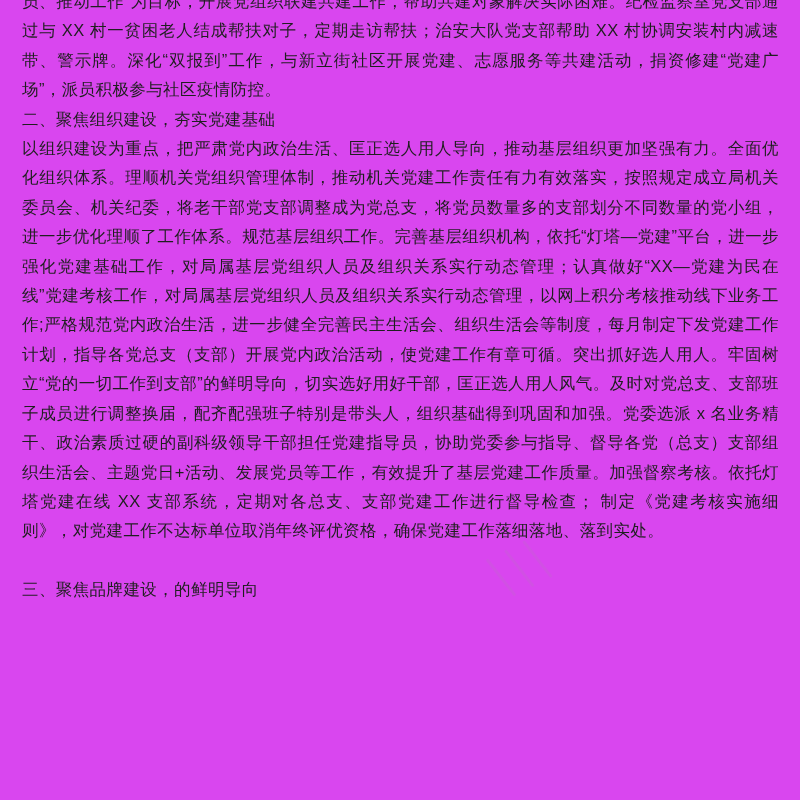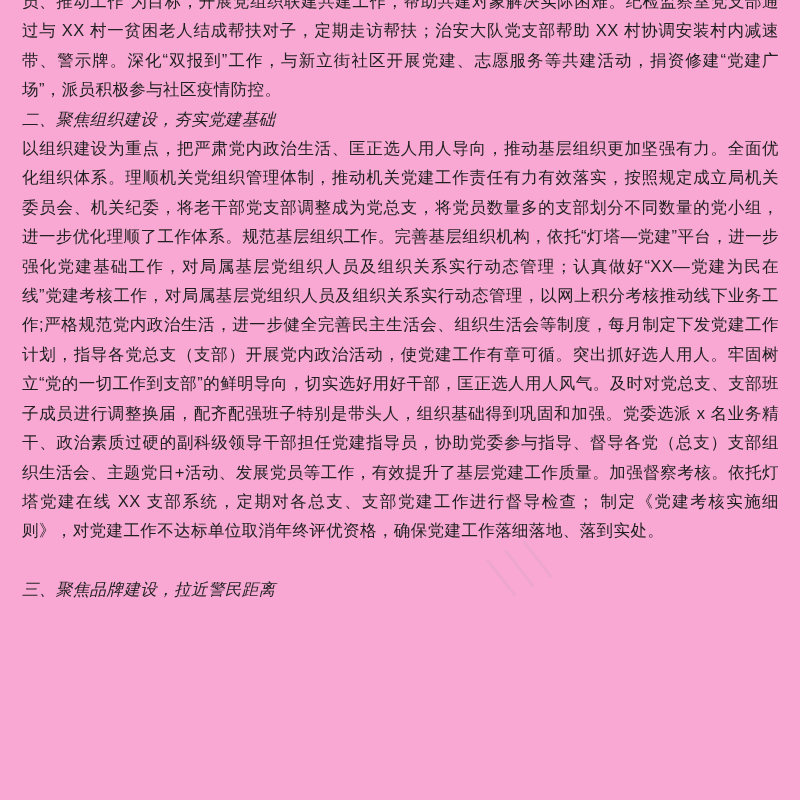--- a/index.html
+++ b/index.html
@@ -11,21 +11,21 @@
     width: 800px;
     height: 800px;
     overflow: hidden;
     font-family: "Liberation Sans", "DejaVu Sans", sans-serif;
   }
   .page {
     position: relative;
     width: 800px;
     height: 800px;
     overflow: hidden;
-    background: #f9a8d4;
+    background: #d946ef;
   }
   .content {
     position: absolute;
     top: -13px;            
     left: 22px;
     right: 21px;
     color: #1a1a1a;
   }
   .para {
     margin: 0;
@@ -36,21 +36,20 @@
     letter-spacing: 0.4px;
     word-break: break-all;
     color: #1f1f1f;
   }
   .heading {
     margin: 0;
     font-size: 16.5px;
     line-height: 29.4px;
     letter-spacing: 0.4px;
     color: #1f1f1f;
-    font-style: italic;
   }
   .spacer {
     height: 29.4px;
   }
   
   .watermark {
     position: absolute;
     left: 470px;
     top: 520px;
     width: 120px;
@@ -78,21 +77,21 @@
   <div class="content">
 
     <p class="para">员、推动工作”为目标，开展党组织联建共建工作，帮助共建对象解决实际困难。纪检监察室党支部通过与 XX 村一贫困老人结成帮扶对子，定期走访帮扶；治安大队党支部帮助 XX 村协调安装村内减速带、警示牌。深化“双报到”工作，与新立街社区开展党建、志愿服务等共建活动，捐资修建“党建广场”，派员积极参与社区疫情防控。</p>
 
     <p class="heading">二、聚焦组织建设，夯实党建基础</p>
 
     <p class="para">以组织建设为重点，把严肃党内政治生活、匡正选人用人导向，推动基层组织更加坚强有力。全面优化组织体系。理顺机关党组织管理体制，推动机关党建工作责任有力有效落实，按照规定成立局机关委员会、机关纪委，将老干部党支部调整成为党总支，将党员数量多的支部划分不同数量的党小组，进一步优化理顺了工作体系。规范基层组织工作。完善基层组织机构，依托“灯塔—党建”平台，进一步强化党建基础工作，对局属基层党组织人员及组织关系实行动态管理；认真做好“XX—党建为民在线”党建考核工作，对局属基层党组织人员及组织关系实行动态管理，以网上积分考核推动线下业务工作;严格规范党内政治生活，进一步健全完善民主生活会、组织生活会等制度，每月制定下发党建工作计划，指导各党总支（支部）开展党内政治活动，使党建工作有章可循。突出抓好选人用人。牢固树立“党的一切工作到支部”的鲜明导向，切实选好用好干部，匡正选人用人风气。及时对党总支、支部班子成员进行调整换届，配齐配强班子特别是带头人，组织基础得到巩固和加强。党委选派 x 名业务精干、政治素质过硬的副科级领导干部担任党建指导员，协助党委参与指导、督导各党（总支）支部组织生活会、主题党日+活动、发展党员等工作，有效提升了基层党建工作质量。加强督察考核。依托灯塔党建在线 XX 支部系统，定期对各总支、支部党建工作进行督导检查； 制定《党建考核实施细则》，对党建工作不达标单位取消年终评优资格，确保党建工作落细落地、落到实处。</p>
 
     <div class="spacer"></div>
 
-    <p class="heading">三、聚焦品牌建设，拉近警民距离</p>
+    <p class="heading">三、聚焦品牌建设，的鲜明导向</p>
 
 
   </div>
 
   <div class="watermark">
     <div class="stroke s1"></div>
     <div class="stroke s2"></div>
     <div class="stroke s3"></div>
   </div>
 

